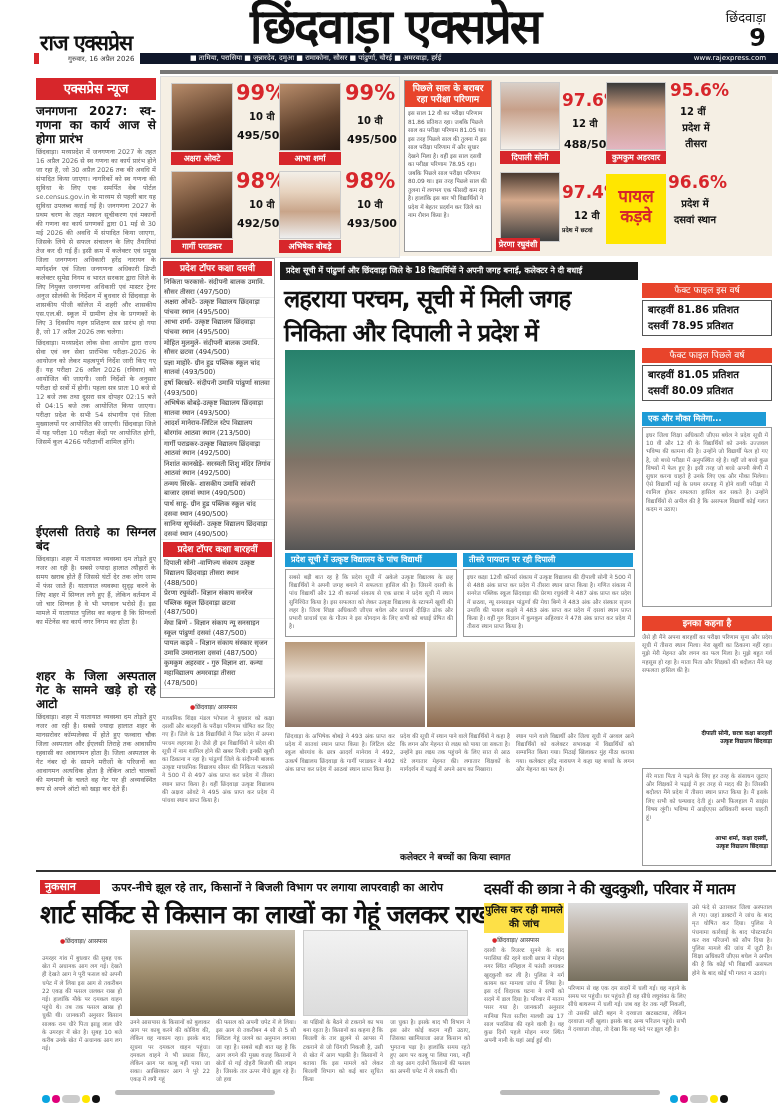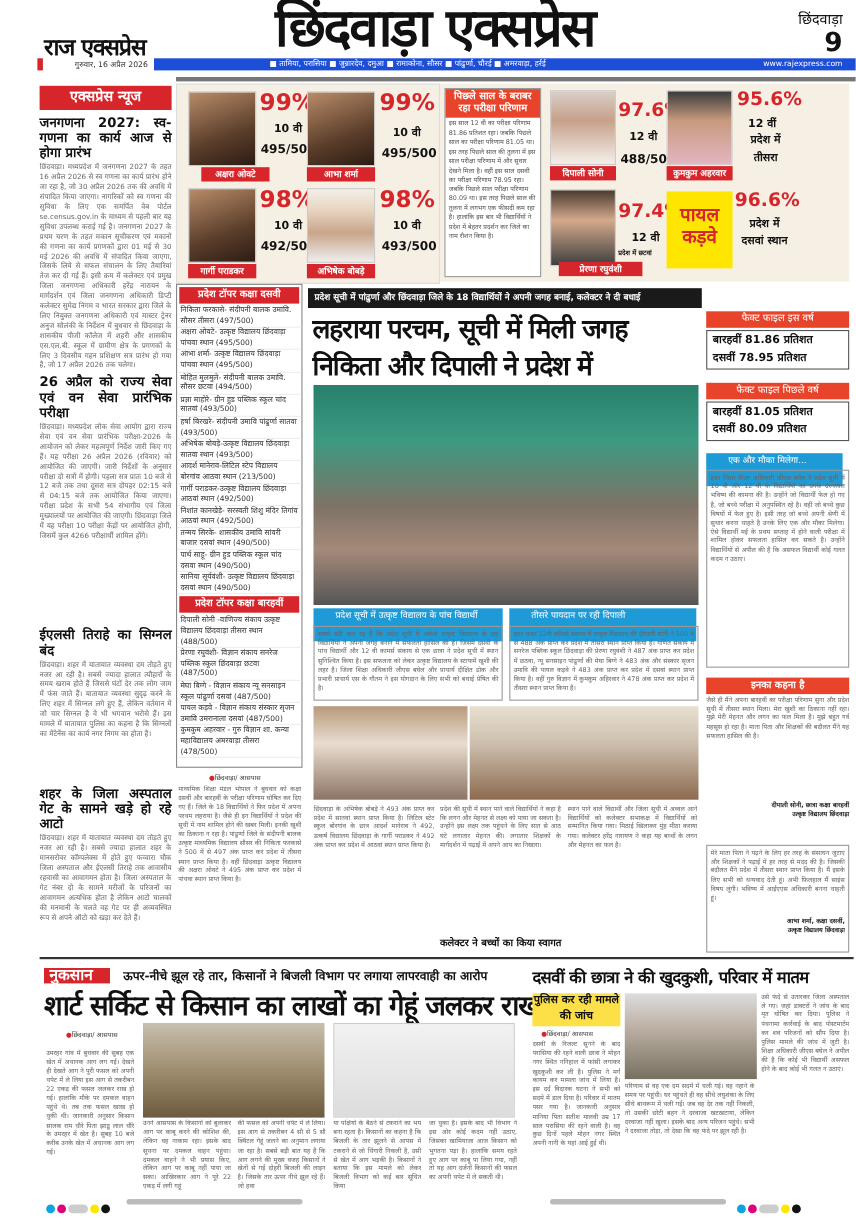--- a/index.html
+++ b/index.html
@@ -3,21 +3,21 @@
 <meta charset="utf-8">
 <style>
 *{box-sizing:border-box;margin:0;padding:0}
 body{width:778px;height:1108px;background:#fff;font-family:"DejaVu Sans","Liberation Sans",sans-serif;color:#222;overflow:hidden;position:relative}
 .abs{position:absolute}
 .hdr-brand{left:40px;top:28px;font-size:21px;font-weight:bold;color:#111;letter-spacing:-1px}
 .hdr-title{left:250px;top:4px;font-size:48px;font-weight:bold;color:#111;letter-spacing:-2px;line-height:44px}
 .hdr-city{right:12px;top:8px;font-size:13px;color:#111}
 .hdr-page{right:12px;top:24px;font-size:24px;font-weight:bold;color:#111}
 .hdr-date{left:68px;top:54px;font-size:7px;color:#333}
-.hdr-bar{left:140px;top:53px;width:638px;height:11px;background:#1d4ed8;color:#fff;font-size:7px;line-height:11px;padding-left:105px}
+.hdr-bar{left:140px;top:53px;width:638px;height:11px;background:#0f172a;color:#fff;font-size:7px;line-height:11px;padding-left:50px}
 .hdr-red-left{left:34px;top:53px;width:5px;height:11px;background:#d7262b}
 .hdr-url{right:12px;top:53px;color:#fff;font-size:7px;line-height:11px}
 .grey-rule{left:160px;top:70px;width:618px;height:4px;background:#777}
 .col-left{left:36px;top:78px;width:120px;height:790px;font-size:6.5px;line-height:9px;color:#555;text-align:justify}
 .badge-news{background:#d7262b;color:#fff;font-weight:bold;font-size:13px;text-align:center;height:22px;line-height:22px;margin-bottom:4px}
 .l-head{font-weight:bold;color:#111;font-size:12px;line-height:14px;margin:4px 0 2px}
 .l-body{color:#666;margin-bottom:3px}
 .topbox{left:160px;top:76px;width:240px;height:182px;background:#f5efe4;border:1px solid #ddd}
 .photo{position:absolute;background:linear-gradient(160deg,#b88c6a,#5b3e2a 60%,#2c1c14);border:1px solid #ccc}
 .name-tag{position:absolute;background:#d7262b;color:#fff;font-size:8px;font-weight:bold;text-align:center;height:13px;line-height:13px}
@@ -30,29 +30,29 @@
 .prev-body{font-size:5.8px;line-height:8.5px;color:#555;padding:2px 3px}
 .payal{position:absolute;background:#ffe600;color:#d7262b;font-weight:bold;font-size:17px;text-align:center;line-height:20px}
 .tower{left:160px;top:258px;width:115px;height:440px;border:1px solid #888;font-size:6.8px;line-height:9.6px;color:#333}
 .tower-title{background:#d7262b;color:#fff;font-weight:bold;font-size:9px;text-align:center;height:15px;line-height:15px;margin:2px}
 .tower-item{padding:0 3px;border-bottom:1px solid #eee}
 .strap{left:280px;top:262px;width:358px;height:18px;background:#1a1a1a;color:#fff;font-size:8px;line-height:18px;padding-left:6px;font-weight:bold}
 .main-head{left:284px;top:282px;width:340px;font-size:24px;font-weight:bold;color:#111;line-height:34px;letter-spacing:-1px}
 .big-photo{left:285px;top:350px;width:350px;height:200px;background:linear-gradient(180deg,#27806b 0%,#3c9a82 25%,#7e7266 55%,#a48a7a 75%,#555 100%)}
 .fact-title{position:absolute;background:#e8442b;color:#fff;font-weight:normal;font-size:9px;text-align:center;height:15px;line-height:15px}
 .fact-box{position:absolute;border:1px solid #555;font-size:10px;font-weight:bold;color:#111;line-height:16px;padding:1px 5px}
-.blue-title{position:absolute;background:#1e9bd6;color:#fff;font-weight:normal;font-size:8px;height:30px;line-height:14px;padding-left:20px}
+.blue-title{position:absolute;background:#1e9bd6;color:#fff;font-weight:bold;font-size:8px;height:14px;line-height:14px;padding-left:6px}
 .small-body{position:absolute;font-size:5.8px;line-height:8.2px;color:#666;text-align:justify}
 .boxed{border:1px solid #999;padding:3px}
 .side-quote-title{position:absolute;background:#e8442b;color:#fff;font-weight:bold;font-size:9px;text-align:center;height:15px;line-height:15px}
 .sign{font-weight:bold;color:#222;text-align:right}
 .ph2{position:absolute;background:linear-gradient(180deg,#b99a7a,#e9ddd0 40%,#8d7464)}
 .ph3{position:absolute;background:linear-gradient(180deg,#e8e0d0,#cdbfae 40%,#8c6a4e)}
 .sep{position:absolute;height:2px;background:#333}
-.nuksan{left:40px;top:880px;width:60px;height:14px;background:#d7262b;color:#fff;font-size:14px;font-weight:bold;line-height:14px;padding-left:5px}
+.nuksan{left:40px;top:880px;width:60px;height:14px;background:#d7262b;color:#fff;font-size:11px;font-weight:bold;line-height:14px;padding-left:5px}
 .nuksan-sub{left:112px;top:879px;font-size:11px;color:#111;font-weight:bold}
 .farm-head{left:40px;top:896px;font-size:25px;font-weight:bold;color:#111;letter-spacing:-1px}
 .farm-photo{position:absolute;background:linear-gradient(180deg,#c8bfae,#9f8d6e 50%,#6b5a3e)}
 .wire-photo{position:absolute;background:linear-gradient(180deg,#f2f2f2,#dcdcdc);border:1px solid #ccc}
 .suicide-head{left:484px;top:878px;font-size:15px;font-weight:bold;color:#111;letter-spacing:-0.5px}
 .police-box{left:484px;top:903px;width:80px;height:30px;background:#fde047;font-size:10px;font-weight:bold;text-align:center;line-height:14px;color:#111}
 .dateline{position:absolute;font-size:6px;color:#333}
 .dateline::before{content:"\25CF ";color:#d7262b}
 .reg{position:absolute;top:1088px;height:8px}
 .reg span{display:inline-block;width:8px;height:8px;border-radius:50%;margin-right:2px}
@@ -69,31 +69,30 @@
 <div class="abs hdr-bar">
   <span>■ तामिया, परासिया ■ जुन्नारदेव, दमुआ ■ रामाकोना, सौसर ■ पांढुर्णा, चौरई ■ अमरवाड़ा, हर्रई</span>
 </div>
 <div class="abs hdr-url">www.rajexpress.com</div>
 <div class="abs grey-rule"></div>
 
 <div class="abs col-left">
   <div class="badge-news">एक्सप्रेस न्यूज</div>
   <div class="l-head">जनगणना 2027: स्व-गणना का कार्य आज से होगा प्रारंभ</div>
   <div class="l-body" style="height:188px;overflow:hidden">छिंदवाड़ा। मध्यप्रदेश में जनगणना 2027 के तहत 16 अप्रैल 2026 से स्व गणना का कार्य प्रारंभ होने जा रहा है, जो 30 अप्रैल 2026 तक की अवधि में संपादित किया जाएगा। नागरिकों को स्व गणना की सुविधा के लिए एक समर्पित वेब पोर्टल se.census.gov.in के माध्यम से पहली बार यह सुविधा उपलब्ध कराई गई है। जनगणना 2027 के प्रथम चरण के तहत मकान सूचीकरण एवं मकानों की गणना का कार्य प्रगणकों द्वारा 01 मई से 30 मई 2026 की अवधि में संपादित किया जाएगा, जिसके लिये से सफल संचालन के लिए तैयारियां तेज कर दी गई हैं। इसी क्रम में कलेक्टर एवं प्रमुख जिला जनगणना अधिकारी हरेंद्र नारायन के मार्गदर्शन एवं जिला जनगणना अधिकारी डिप्टी कलेक्टर सुमेद्य निगम व भारत सरकार द्वारा जिले के लिए नियुक्त जनगणना अधिकारी एवं मास्टर ट्रेनर अनुज सोलंकी के निर्देशन में बुधवार से छिंदवाड़ा के शासकीय पीजी कॉलेज में शहरी और शासकीय एस.एल.बी. स्कूल में ग्रामीण क्षेत्र के प्रगणकों के लिए 3 दिवसीय गहन प्रशिक्षण सत्र प्रारंभ हो गया है, जो 17 अप्रैल 2026 तक चलेगा।</div>
-  <div class="l-head">26 अप्रैल को राज्य सेवा एवं वन सेवा प्रारंभिक परीक्षा</div>
   <div class="l-body" style="height:182px;overflow:hidden">छिंदवाड़ा। मध्यप्रदेश लोक सेवा आयोग द्वारा राज्य सेवा एवं वन सेवा प्रारंभिक परीक्षा-2026 के आयोजन को लेकर महत्वपूर्ण निर्देश जारी किए गए हैं। यह परीक्षा 26 अप्रैल 2026 (रविवार) को आयोजित की जाएगी। जारी निर्देशों के अनुसार परीक्षा दो सत्रों में होगी। पहला सत्र प्रातः 10 बजे से 12 बजे तक तथा दूसरा सत्र दोपहर 02:15 बजे से 04:15 बजे तक आयोजित किया जाएगा। परीक्षा प्रदेश के सभी 54 संभागीय एवं जिला मुख्यालयों पर आयोजित की जाएगी। छिंदवाड़ा जिले में यह परीक्षा 10 परीक्षा केंद्रों पर आयोजित होगी, जिसमें कुल 4266 परीक्षार्थी शामिल होंगे।</div>
   <div class="l-head">ईएलसी तिराहे का सिग्नल बंद</div>
   <div class="l-body" style="height:110px;overflow:hidden">छिंदवाड़ा। शहर में यातायात व्यवस्था दम तोड़ते हुए नजर आ रही है। सबसे ज्यादा हालात त्यौहारों के समय खराब होते हैं जिससे घंटों देर तक लोग जाम में फंस जाते हैं। यातायात व्यवस्था सुदृढ़ करने के लिए शहर में सिग्नल लगे हुए हैं, लेकिन वर्तमान में जो चार सिग्नल है वे भी भगवान भरोसे हैं। इस मामले में यातायात पुलिस का कहना है कि सिग्नलों का मेंटेनेंस का कार्य नगर निगम का होता है।</div>
   <div class="l-head">शहर के जिला अस्पताल गेट के सामने खड़े हो रहे आटो</div>
   <div class="l-body" style="height:130px;overflow:hidden">छिंदवाड़ा। शहर में यातायात व्यवस्था दम तोड़ते हुए नजर आ रही है। सबसे ज्यादा हालात शहर के मानसरोवर कॉम्पलेक्स में होते हुए फव्वारा चौक जिला अस्पताल और ईएलसी तिराहे तक आवासीय रहवासी का आवागमन होता है। जिला अस्पताल के गेट नंबर दो के सामने मरीजों के परिजनों का आवागमन अत्यधिक होता है लेकिन आटो चालकों की मनमानी के चलते वह गेट पर ही अव्यवस्थित रूप से अपने ऑटो को खड़ा कर देते हैं।</div>
 </div>
 
 <div class="abs topbox">
   <div class="photo" style="left:10px;top:6px;width:62px;height:68px"></div>
-  <div class="name-tag" style="left:22px;top:75px;width:62px">अक्षरा ओवटे</div>
+  <div class="name-tag" style="left:10px;top:75px;width:62px">अक्षरा ओवटे</div>
   <div class="pct" style="left:75px;top:4px">99%</div>
   <div class="cls" style="left:88px;top:32px">10 वी</div>
   <div class="score" style="left:76px;top:52px">495/500</div>
 
   <div class="photo" style="left:118px;top:6px;width:62px;height:68px"></div>
   <div class="name-tag" style="left:118px;top:75px;width:62px">आभा शर्मा</div>
   <div class="pct" style="left:184px;top:4px">99%</div>
   <div class="cls" style="left:196px;top:36px">10 वी</div>
   <div class="score" style="left:186px;top:56px">495/500</div>
 
@@ -117,21 +116,21 @@
   <div class="cls" style="left:172px;top:40px">12 वी</div>
   <div class="score" style="left:164px;top:62px">488/500</div>
 
   <div class="photo" style="left:206px;top:6px;width:60px;height:68px;background:linear-gradient(180deg,#3a3a3a,#c79a7e 40%,#e3b5c0)"></div>
   <div class="name-tag" style="left:206px;top:75px;width:60px">कुमकुम अहरवार</div>
   <div class="pct" style="left:270px;top:4px;font-size:17px">95.6%</div>
   <div class="cls" style="left:280px;top:28px">12 वीं</div>
   <div class="cls" style="left:272px;top:44px;width:48px;text-align:center;line-height:16px">प्रदेश में तीसरा</div>
 
   <div class="photo" style="left:100px;top:96px;width:60px;height:70px;background:linear-gradient(180deg,#4a3a30,#d4a98c 40%,#3f3f3f)"></div>
-  <div class="name-tag" style="left:108px;top:162px;width:76px">प्रेरणा रघुवंशी</div>
+  <div class="name-tag" style="left:96px;top:162px;width:44px">प्रेरणा रघुवंशी</div>
   <div class="pct" style="left:162px;top:106px;font-size:17px">97.4%</div>
   <div class="cls" style="left:174px;top:132px">12 वी</div>
   <div class="cls" style="left:162px;top:150px;font-size:6px">प्रदेश में छटवां</div>
 
   <div class="payal" style="left:206px;top:98px;width:60px;height:70px;padding-top:12px">पायल कड़वे</div>
   <div class="pct" style="left:268px;top:96px;font-size:17px">96.6%</div>
   <div class="cls" style="left:270px;top:120px;width:50px;text-align:center;line-height:16px">प्रदेश में दसवां स्थान</div>
 </div>
 <div class="abs prev-box">
   <div class="prev-title">पिछले साल के बराबर रहा परीक्षा परिणाम</div>

